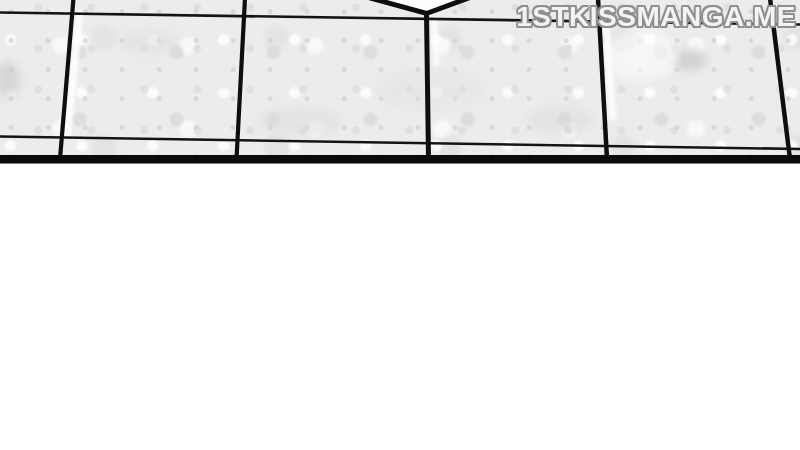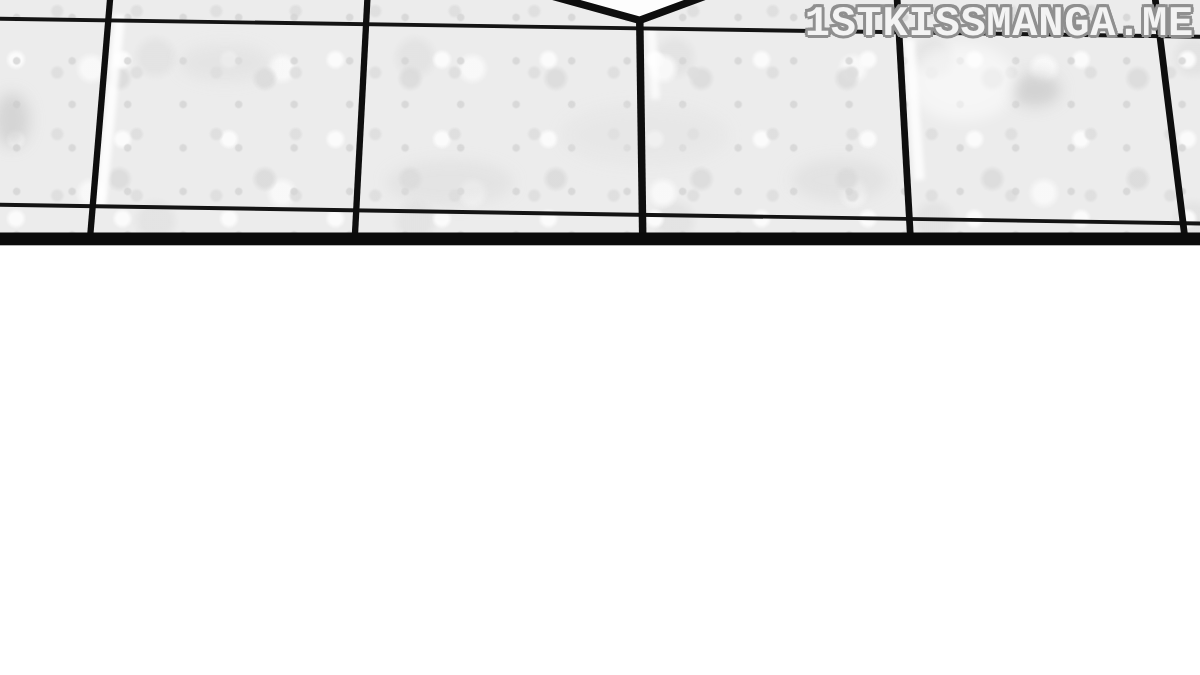--- a/index.html
+++ b/index.html
@@ -1,21 +1,21 @@
 <!DOCTYPE html>
 <html><head>
 <meta charset="utf-8">
 <style>
   html,body{margin:0;padding:0;background:#ffffff;}
   .stage{
     position:relative;
     width:800px;height:450px;
     overflow:hidden;
     background:#ffffff;
-    font-family:Liberation Mono, monospace;
+    font-family:Liberation Sans, sans-serif;
   }
   
   .tile-texture{
     position:absolute;left:0;top:0;width:800px;height:164px;
     background-color:#ececec;
     background-image:
       radial-gradient(circle at 30% 40%, rgba(213,213,213,.85) 0 2px, rgba(213,213,213,0) 3px),
       radial-gradient(circle at 72% 18%, rgba(222,222,222,.9) 0 3px, rgba(222,222,222,0) 5px),
       radial-gradient(circle at 15% 75%, rgba(251,251,251,1) 0 4px, rgba(251,251,251,0) 7px),
       radial-gradient(circle at 82% 78%, rgba(217,217,217,.8) 0 5px, rgba(217,217,217,0) 9px),

